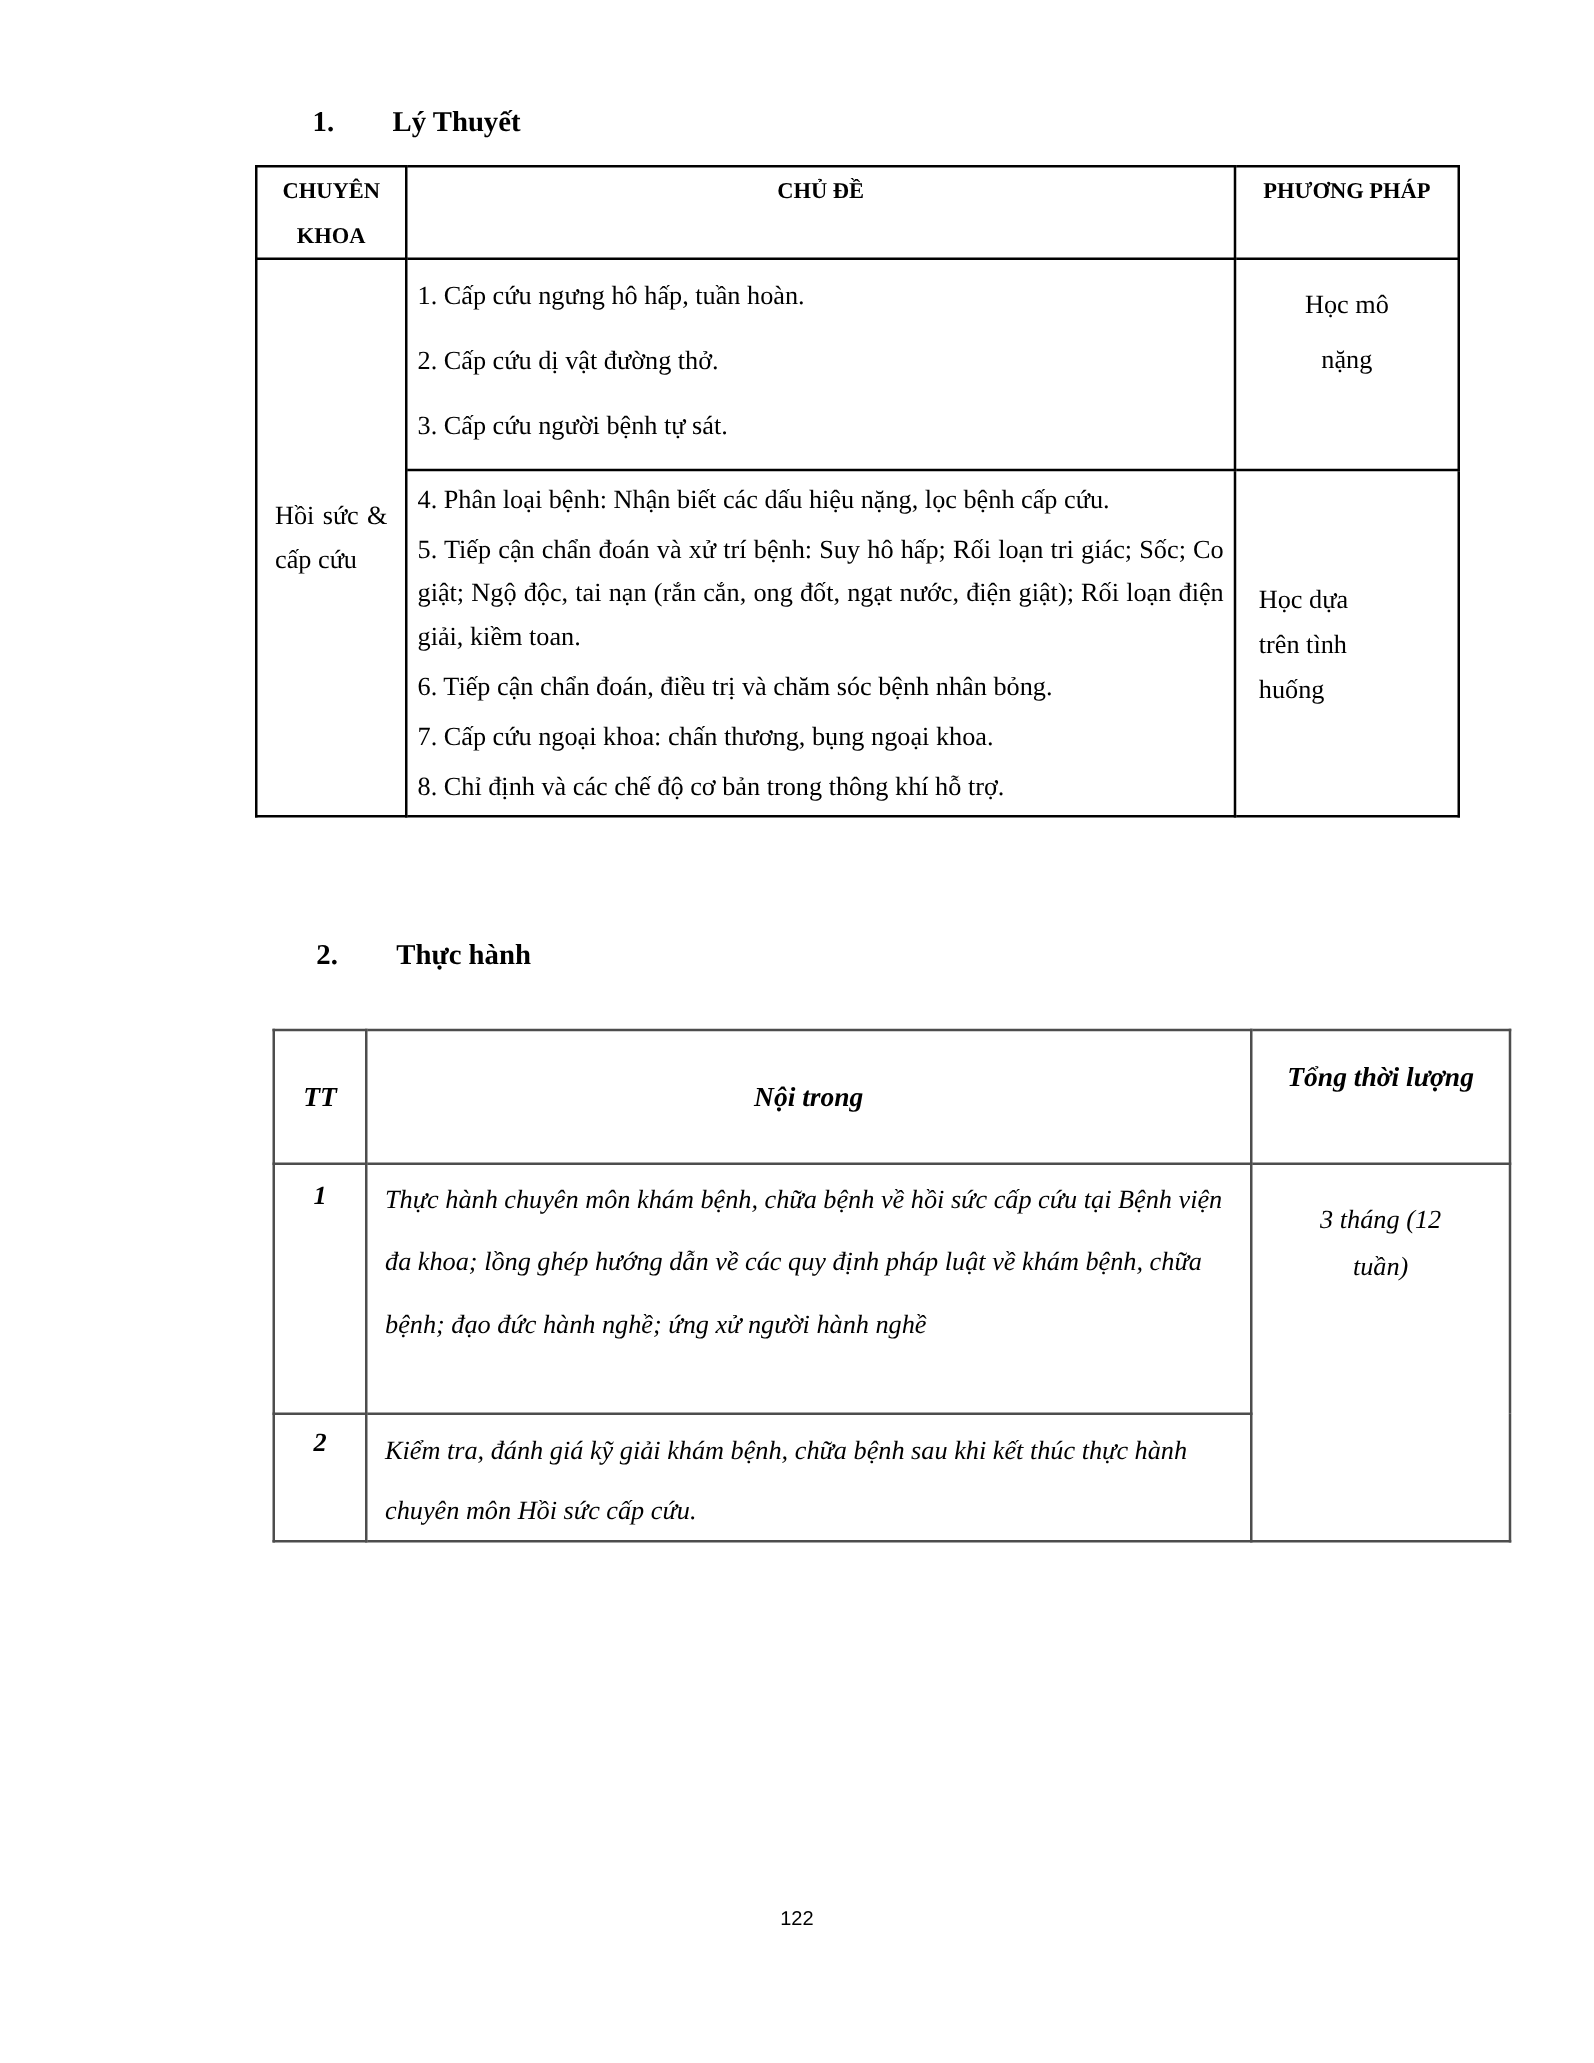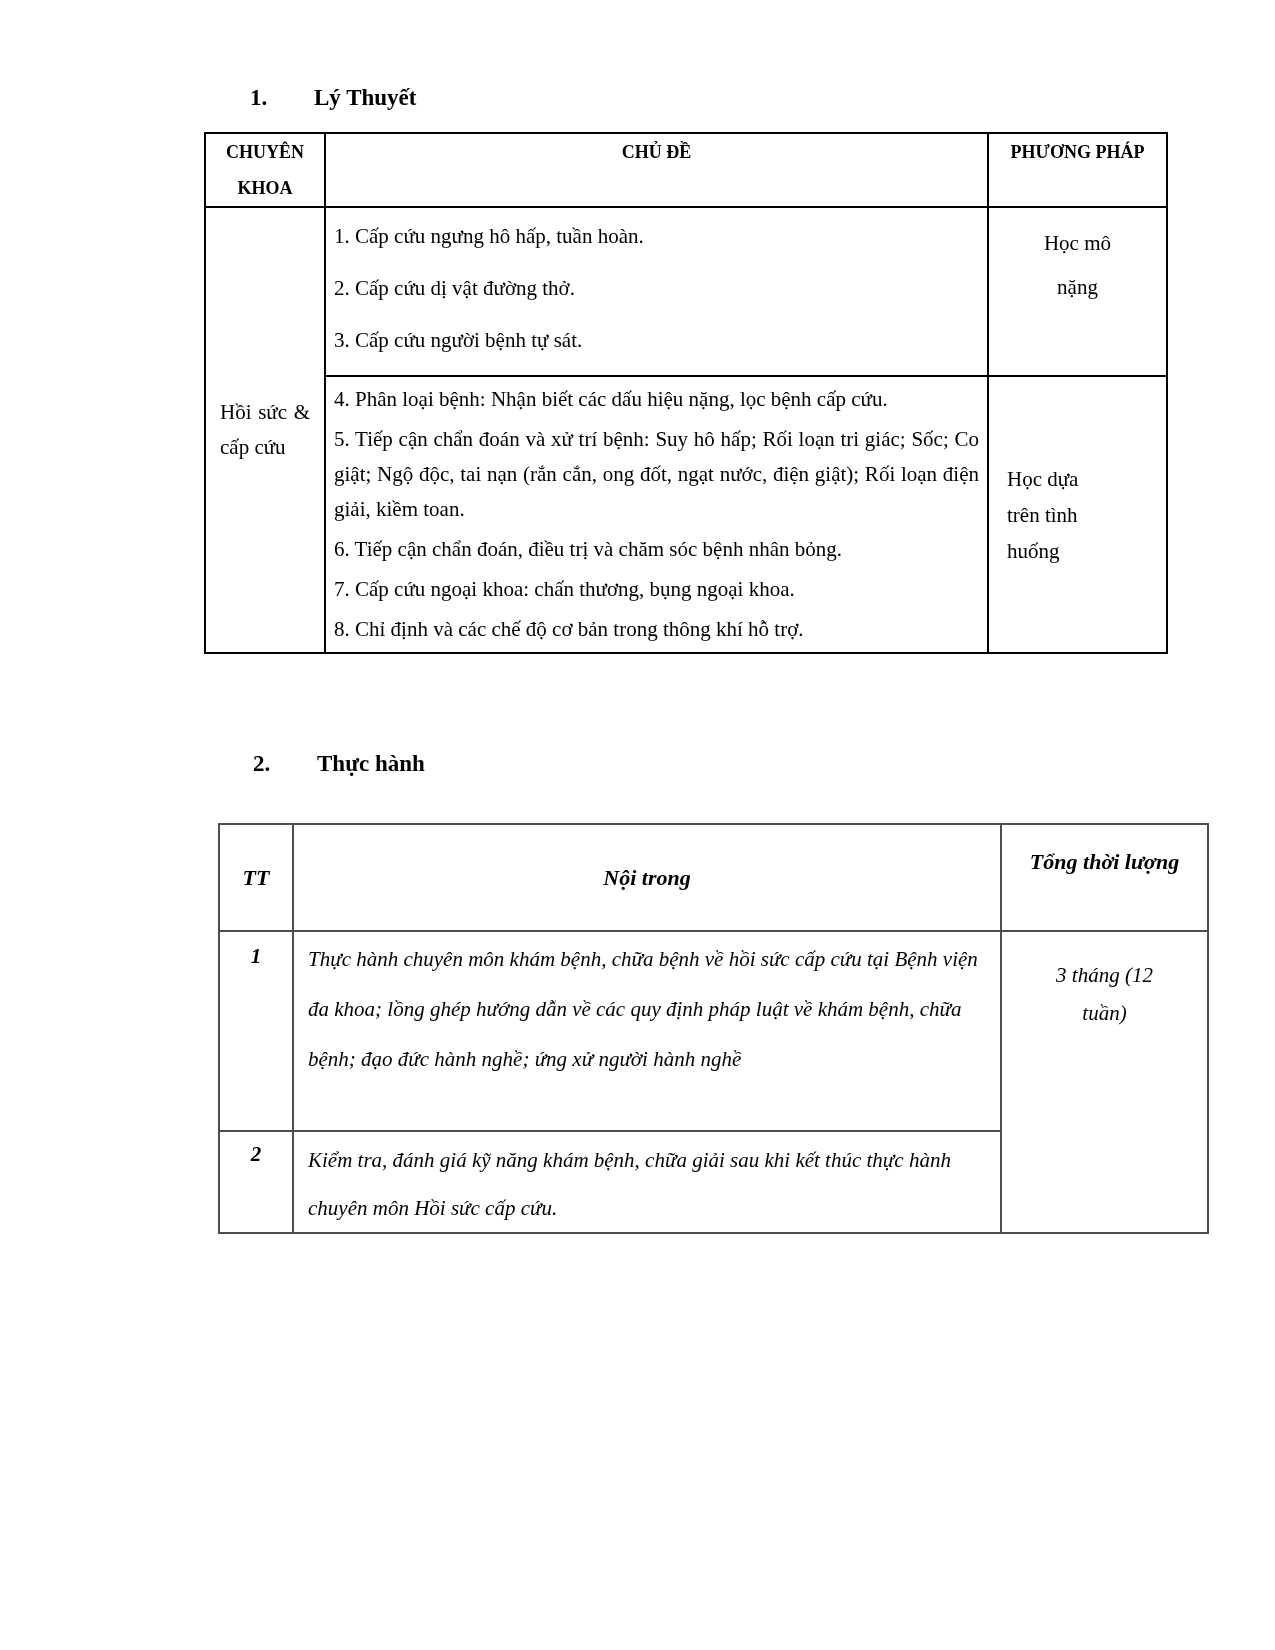--- a/index.html
+++ b/index.html
@@ -160,20 +160,21 @@
       <td class="content-cell">
         <p class="content-1">Thực hành chuyên môn khám bệnh, chữa bệnh về hồi sức cấp cứu tại Bệnh viện đa khoa; lồng ghép hướng dẫn về các quy định pháp luật về khám bệnh, chữa bệnh; đạo đức hành nghề; ứng xử người hành nghề</p>
       </td>
       <td rowspan="2" class="duration-cell">
         <div class="duration">3 tháng (12 tuần)</div>
       </td>
     </tr>
     <tr class="t2-row2">
       <td class="tt-cell">2</td>
       <td class="content-cell">
-        <p class="content-2">Kiểm tra, đánh giá kỹ năng khám bệnh, chữa giải sau khi kết thúc thực hành chuyên môn Hồi sức cấp cứu.</p>
+        <p class="content-2">Kiểm tra, đánh giá kỹ giải khám bệnh, chữa bệnh sau khi kết thúc thực hành chuyên môn Hồi sức cấp cứu.</p>
       </td>
     </tr>
   </tbody>
     </table>
 
+  <div class="page-number">122</div>
 
 </div>
 
 </body></html>

